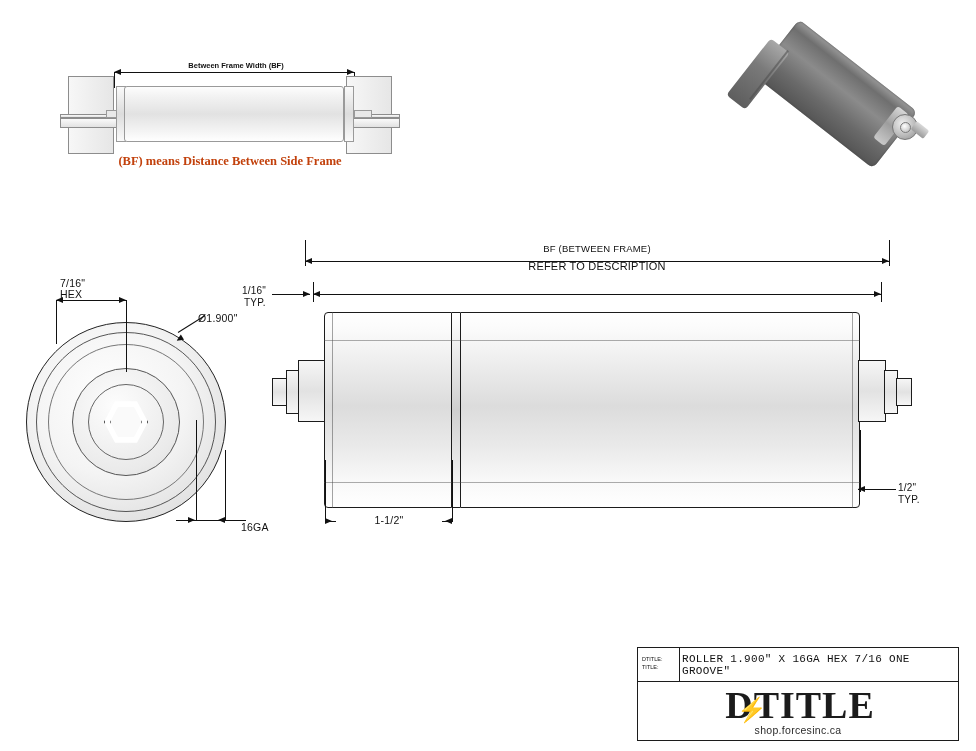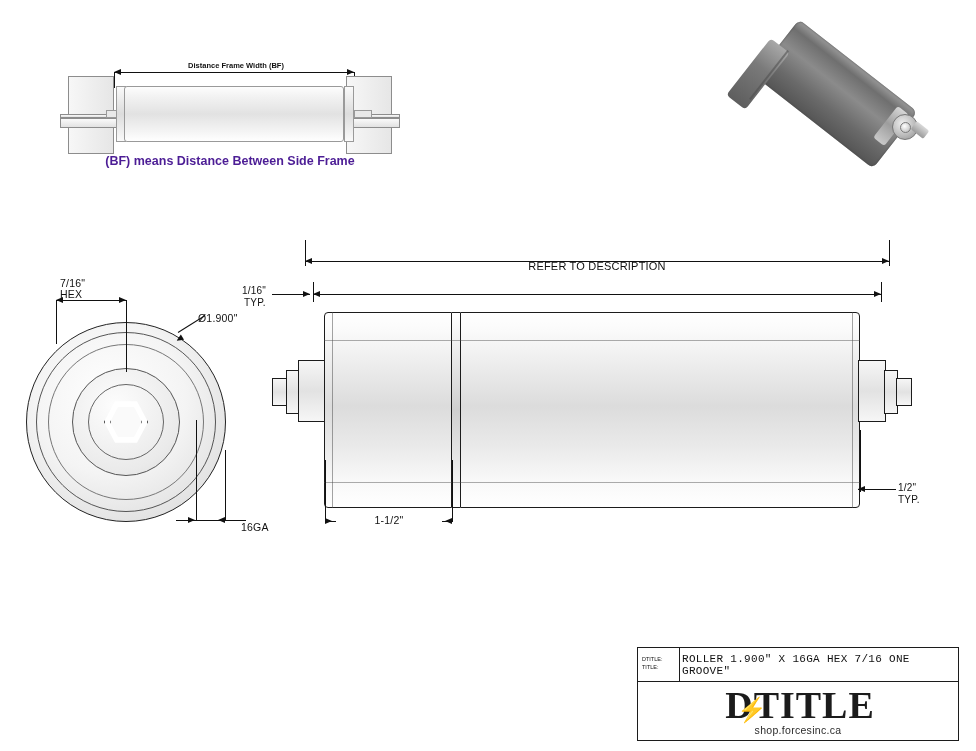--- a/index.html
+++ b/index.html
@@ -48,21 +48,21 @@
     position:absolute; top:48px; width:46px; height:78px;
     border:1px solid #8d8d8d;
     background: linear-gradient(to right,#f7f7f7,#e6e6e6);
   }
   #inset .frame-flange {
     position:absolute; height:10px; border:1px solid #8d8d8d;
     background:linear-gradient(to bottom,#fafafa,#e2e2e2);
   }
   #inset .caption {
     position:absolute; left:8px; top:126px; width:368px;
-    font-size:12.5px; font-weight:bold; color:#4c1d95; text-align:center;
+    font-size:12.5px; font-weight:bold; color:#c2410c; text-align:center;font-family:Liberation Serif, serif;
   }
   #inset .dimlabel { position:absolute; font-size:7.5px; font-weight:bold; color:#111; }
 
   
   #iso { position:absolute; left:716px; top:10px; width:250px; height:185px; }
   #iso .barrel {
     position:absolute;
     width:150px; height:72px;
     left:45px; top:48px;
     background: linear-gradient(to bottom, #9a9a9a 0%, #6f6f6f 14%, #8b8b8b 40%, #6a6a6a 72%, #555 100%);
@@ -188,21 +188,21 @@
 
 <div class="stage">
 
   <div id="inset">
 
     <div class="line-h" style="left:76px; top:44px; width:240px;"></div>
     <div class="arr l" style="left:76px; top:41px;"></div>
     <div class="arr r" style="left:309px; top:41px;"></div>
     <div class="line-v" style="left:76px; top:44px; height:16px;"></div>
     <div class="line-v" style="left:316px; top:44px; height:16px;"></div>
-    <div class="dimlabel" style="left:128px; top:33px; width:140px; text-align:center;">Distance Frame Width (BF)</div>
+    <div class="dimlabel" style="left:128px; top:33px; width:140px; text-align:center;">Between Frame Width (BF)</div>
 
     <div class="side-frame" style="left:30px;"></div>
     <div class="frame-flange" style="left:22px; top:90px; width:62px;"></div>
     <div class="frame-flange" style="left:22px; top:86px; width:62px; height:4px;"></div>
 
     <div class="side-frame" style="left:308px;"></div>
     <div class="frame-flange" style="left:300px; top:90px; width:62px;"></div>
     <div class="frame-flange" style="left:300px; top:86px; width:62px; height:4px;"></div>
 
     <div class="shaft" style="left:68px;"></div>
@@ -271,20 +271,21 @@
     <div class="shaft-blk" style="left:586px; top:60px; width:28px; height:62px;"></div>
     <div class="shaft-blk" style="left:612px; top:70px; width:14px; height:44px;"></div>
     <div class="shaft-blk" style="left:624px; top:78px; width:16px; height:28px;"></div>
   </div>
 
   <div class="line-h" style="left:305px; top:261px; width:584px;"></div>
   <div class="arr l" style="left:305px; top:258px;"></div>
   <div class="arr r" style="left:882px; top:258px;"></div>
   <div class="line-v" style="left:305px; top:240px; height:26px;"></div>
   <div class="line-v" style="left:889px; top:240px; height:26px;"></div>
+  <div class="txt c" style="left:447px; top:243px; width:300px; font-size:9.5px;">BF (BETWEEN FRAME)</div>
   <div class="txt c" style="left:447px; top:260px; width:300px; font-size:11px;">REFER TO DESCRIPTION</div>
 
   <div class="line-h" style="left:313px; top:294px; width:568px;"></div>
   <div class="arr l" style="left:313px; top:291px;"></div>
   <div class="arr r" style="left:874px; top:291px;"></div>
   <div class="line-v" style="left:313px; top:282px; height:20px;"></div>
   <div class="line-v" style="left:881px; top:282px; height:20px;"></div>
 
   <div class="txt" style="left:242px; top:285px; font-size:10px;">1/16"</div>
   <div class="txt" style="left:244px; top:297px; font-size:10px;">TYP.</div>

